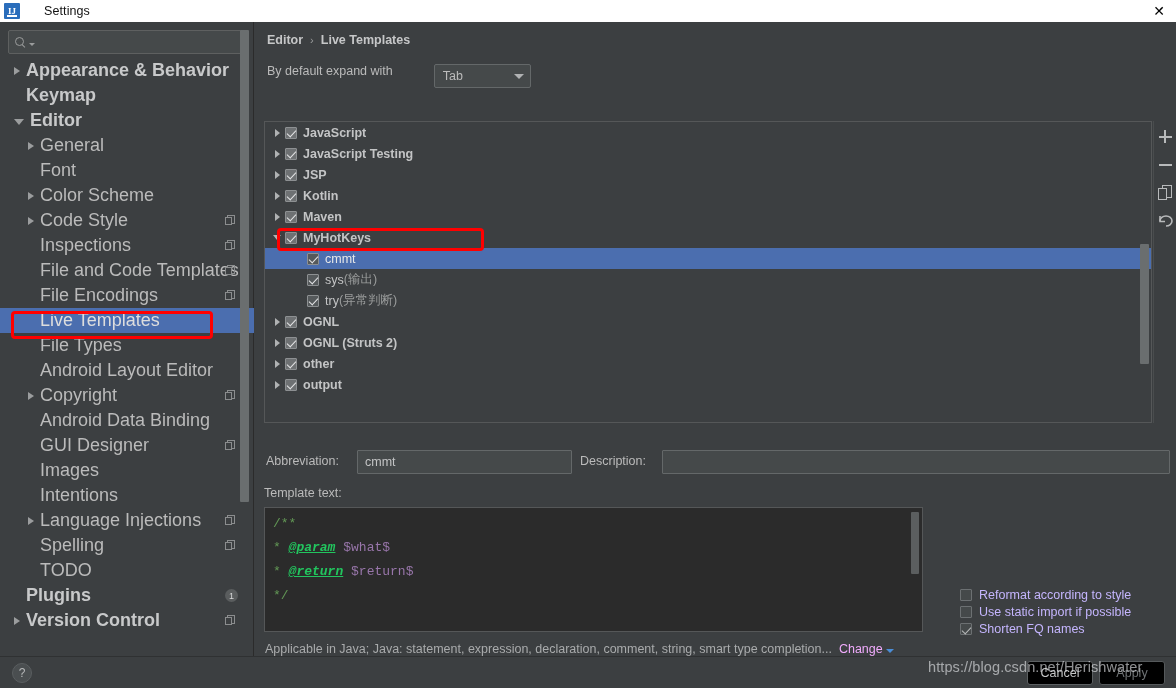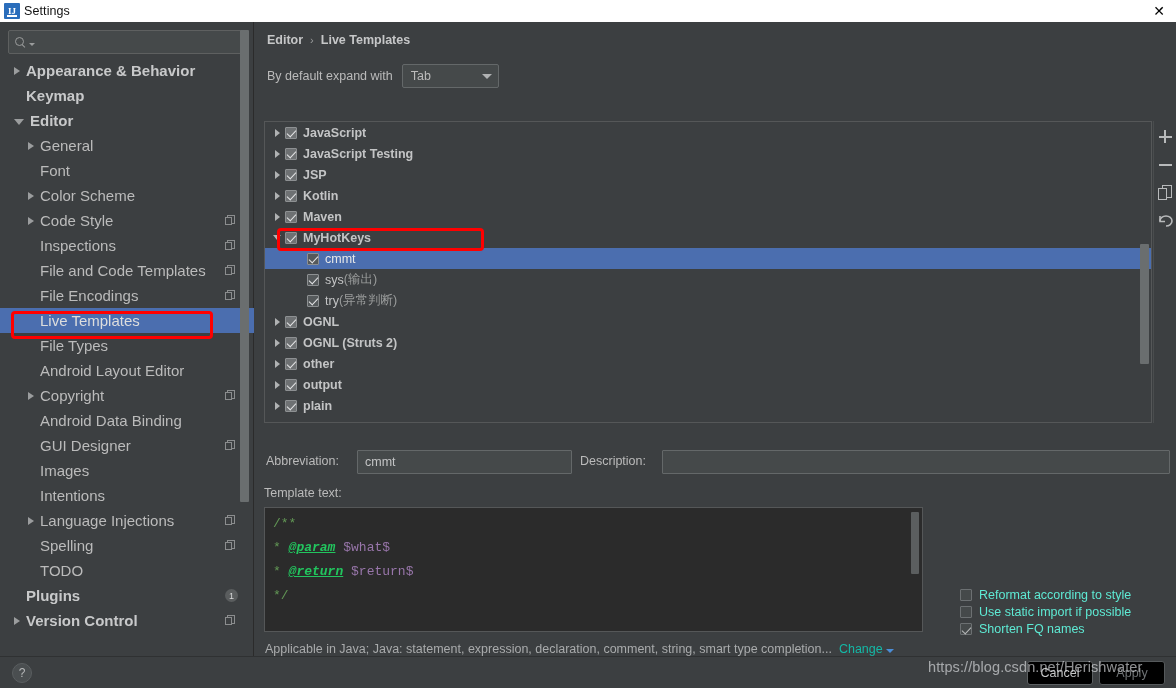--- a/index.html
+++ b/index.html
@@ -15,21 +15,21 @@
   }
   #app { position: relative; width: 1176px; height: 688px; }
 
   
   .titlebar {
     position: absolute; left: 0; top: 0; width: 1176px; height: 22px;
     background: #ffffff; color: #000000;
     display: flex; align-items: center;
   }
   .tb-icon {
-    width: 16px; height: 16px; margin-left: 4px; margin-right: 4px;
+    width: 16px; height: 16px; margin-left: 4px; margin-right: 24px;
     background: #2a6dbb; border-radius: 1px;
     color: #ffffff; font-size: 9px; font-weight: bold;
     display: flex; align-items: center; justify-content: center;
     font-family: "Liberation Serif", serif;
     position: relative;
     text-align: center;
   }
   .tb-icon::after {
     content: ""; position: absolute; left: 3px; right: 3px; bottom: 2px;
     height: 2px; background: #ffffff;
@@ -84,21 +84,21 @@
   .nav-item .arrow {
     width: 0; height: 0; flex: 0 0 auto; margin-right: 6px;
     border-top: 4.5px solid transparent; border-bottom: 4.5px solid transparent;
     border-left: 6px solid #9b9d9e;
   }
   .nav-item .arrow.down {
     border-left: 5px solid transparent; border-right: 5px solid transparent;
     border-top: 6px solid #9b9d9e; border-bottom: 0; margin-top: 2px;
   }
   .nav-item .arrow.none { border: 0; width: 6px; }
-  .nav-item .lbl { font-size: 15px; color: #bbbbbb; }
+  .nav-item .lbl { font-size: 18px; color: #bbbbbb; }
   .nav-item.bold .lbl { font-weight: bold; color: #c8c9ca; }
   .nav-item.sel .lbl { color: #dddddd; }
   .nav-item .copy-ic {
     position: absolute; right: 18px; top: 7px; width: 11px; height: 11px;
   }
   .copy-ic .a {
     position: absolute; left: 2px; top: 0; width: 8px; height: 9px;
     border: 1px solid #8b8d8e;
   }
   .copy-ic .b {
@@ -130,21 +130,21 @@
     background: #3c3f41;
   }
   .breadcrumb {
     position: absolute; left: 12px; top: 11px;
     font-size: 12.5px; font-weight: bold; color: #c6c7c8;
     display: flex; align-items: center; gap: 7px;
   }
   .breadcrumb .sep { color: #9a9c9c; font-weight: normal; font-size: 11px; }
 
   .expand-row {
-    position: absolute; left: 12px; top: 42px; display: flex; align-items: center;
+    position: absolute; left: 12px; top: 42px; display: flex;  gap: 32px;
   }
   .expand-row .lab { font-size: 12.5px; color: #bbbbbb; margin-right: 9px; }
   .combo {
     height: 24px; background: #45494a; border: 1px solid #646869;
     border-radius: 2px; display: flex; align-items: center;
     padding: 0 6px 0 8px; position: relative; color: #bbbbbb; font-size: 12.5px;
   }
   .combo .val { flex: 1; white-space: nowrap; }
   .combo .ddarrow {
     width: 0; height: 0; margin-left: 12px;
@@ -241,37 +241,37 @@
   }
   .ed-green { color: #629755; }
   .ed-tag { color: #22c55e; font-weight: bold; font-style: italic; text-decoration: underline; }
   .ed-var { color: #9876aa; }
   .ed-scroll {
     position: absolute; right: 3px; top: 4px; width: 8px; height: 62px;
     background: #5b5e5f; border-radius: 1px;
   }
   .opt-check {
     position: absolute; display: flex; align-items: center; font-size: 12.5px;
-    color: #5eead4;
+    color: #c4b5fd;
   }
   .ocb {
     width: 12px; height: 12px; margin-right: 7px; border-radius: 1px;
     background: #45494a; border: 1px solid #6c7072; position: relative; flex: 0 0 auto;
   }
   .ocb.checked::after {
     content: ""; position: absolute; left: 3px; top: 0.5px;
     width: 4px; height: 8px; border: solid #b7b9ba;
     border-width: 0 1.6px 1.6px 0; transform: rotate(43deg);
   }
 
   .applicable {
     position: absolute; left: 10px; top: 620px; font-size: 12.5px; color: #a9abac;
     display: flex; align-items: center; gap: 7px; white-space: nowrap;
   }
-  .applicable .chg { color: #14b8a6; }
+  .applicable .chg { color: #f0abfc; }
   .applicable .chgcar {
     width: 0; height: 0; display: inline-block; margin-left: 3px;
     border-left: 4px solid transparent; border-right: 4px solid transparent;
     border-top: 4px solid #4b8ed8;
   }
 
   
   .bottombar {
     position: absolute; left: 0; top: 656px; width: 1176px; height: 32px;
     background: #3c3f41; border-top: 1px solid #2f3132;
@@ -557,27 +557,20 @@
             <span class="cbox checked"></span>
             <span class="tlabel">other</span>
           </div>
           <div class="trow">
             <span class="tarrow">
               <i class=""></i>
             </span>
             <span class="cbox checked"></span>
             <span class="tlabel">output</span>
           </div>
-          <div class="trow">
-            <span class="tarrow">
-              <i class=""></i>
-            </span>
-            <span class="cbox checked"></span>
-            <span class="tlabel">plain</span>
-          </div>
         </div>
       <div class="tree-vscroll"></div>
     </div>
 
     <div class="tside">
       <div class="tbtn ic-plus"></div>
       <div class="tbtn ic-minus"></div>
       <div class="tbtn ic-copy">
           <span class="a"></span>
           <span class="b"></span>

